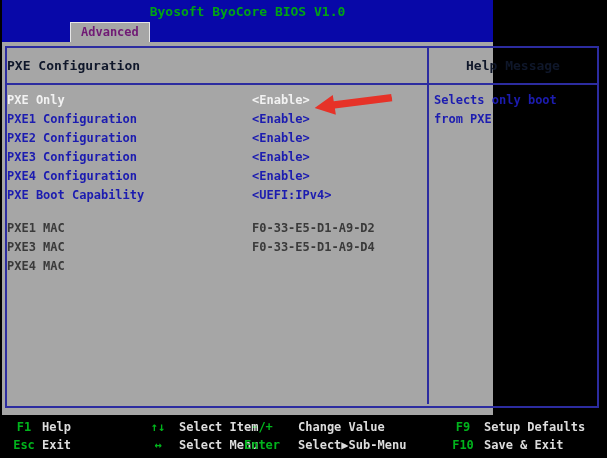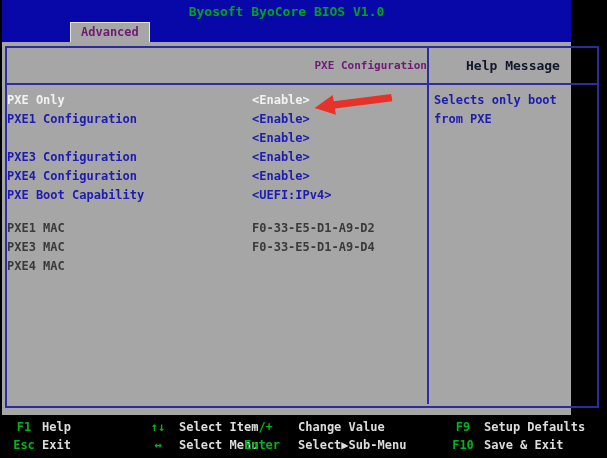--- a/index.html
+++ b/index.html
@@ -2,39 +2,39 @@
 <html><head>
 <meta charset="utf-8">
 <style>
   html,body { margin:0; padding:0; background:#444; }
   * { box-sizing:border-box; }
   .screen {
     position:relative; width:607px; height:458px; background:#000;
     font-family:"DejaVu Sans Mono","Liberation Mono",monospace;
     font-weight:bold; overflow:hidden; margin:0 auto;
   }
-  .inner { position:absolute; left:2px; top:0; width:569px; height:455px; background:#a6a6a6; }
+  .inner { position:absolute; left:2px; top:0; width:491px; height:455px; background:#a6a6a6; }
 
   
   .banner { position:absolute; left:0; top:0; width:100%; height:42px; background:#0808a8; }
   .bios-title { position:absolute; left:0; top:4px; width:100%; text-align:center;
                 color:#00a414; font-size:13px; letter-spacing:0; }
   .tab { position:absolute; left:68px; top:22px; height:20px; padding:2px 10px 0 10px;
          background:#a6a6a6; color:#701a75; font-size:12px;
          border-top:1px solid #e6e6e6; border-left:1px solid #e6e6e6; border-right:1px solid #e6e6e6; }
 
   
   .panel { position:absolute; left:3px; top:46px; width:594px; height:362px;
            border:2px solid #2c2ca0; }
   .hdr-row { display:flex; height:37px; border-bottom:2px solid #2c2ca0; }
   .body-row { display:flex; height:319px; }
   .left-col  { width:422px; border-right:2px solid #2c2ca0; position:relative; }
   .right-col { flex:1; position:relative; }
-  .section-title { width:422px; border-right:2px solid #2c2ca0; text-align:right;
-                   line-height:35px; color:#701a75; font-size:11px; }
+  .section-title { width:422px; border-right:2px solid #2c2ca0; text-align:left;
+                   line-height:35px; color:#0f172a; font-size:13px; }
   .help-header { flex:1; text-align:center; line-height:35px; color:#0f172a; font-size:13px; }
 
   
   .opts { position:absolute; left:0; top:6px; width:100%; }
   .row { position:relative; height:19px; font-size:12px; color:#1c1cb0; line-height:19px; }
   .row .val { position:absolute; left:245px; top:0; }
   .row.selected { color:#f2f2f2; }
   .inforows { position:absolute; left:0; top:134px; width:100%; }
   .row.readonly { color:#3a3a3a; }
 
@@ -80,20 +80,21 @@
           <div class="opts">
             <div class="row selected">
               <span>PXE Only</span>
               <span class="val">&lt;Enable&gt;</span>
             </div>
             <div class="row">
               <span>PXE1 Configuration</span>
               <span class="val">&lt;Enable&gt;</span>
             </div>
             <div class="row">
+              <span>PXE2 Configuration</span>
               <span class="val">&lt;Enable&gt;</span>
             </div>
             <div class="row">
               <span>PXE3 Configuration</span>
               <span class="val">&lt;Enable&gt;</span>
             </div>
             <div class="row">
               <span>PXE4 Configuration</span>
               <span class="val">&lt;Enable&gt;</span>
             </div>

